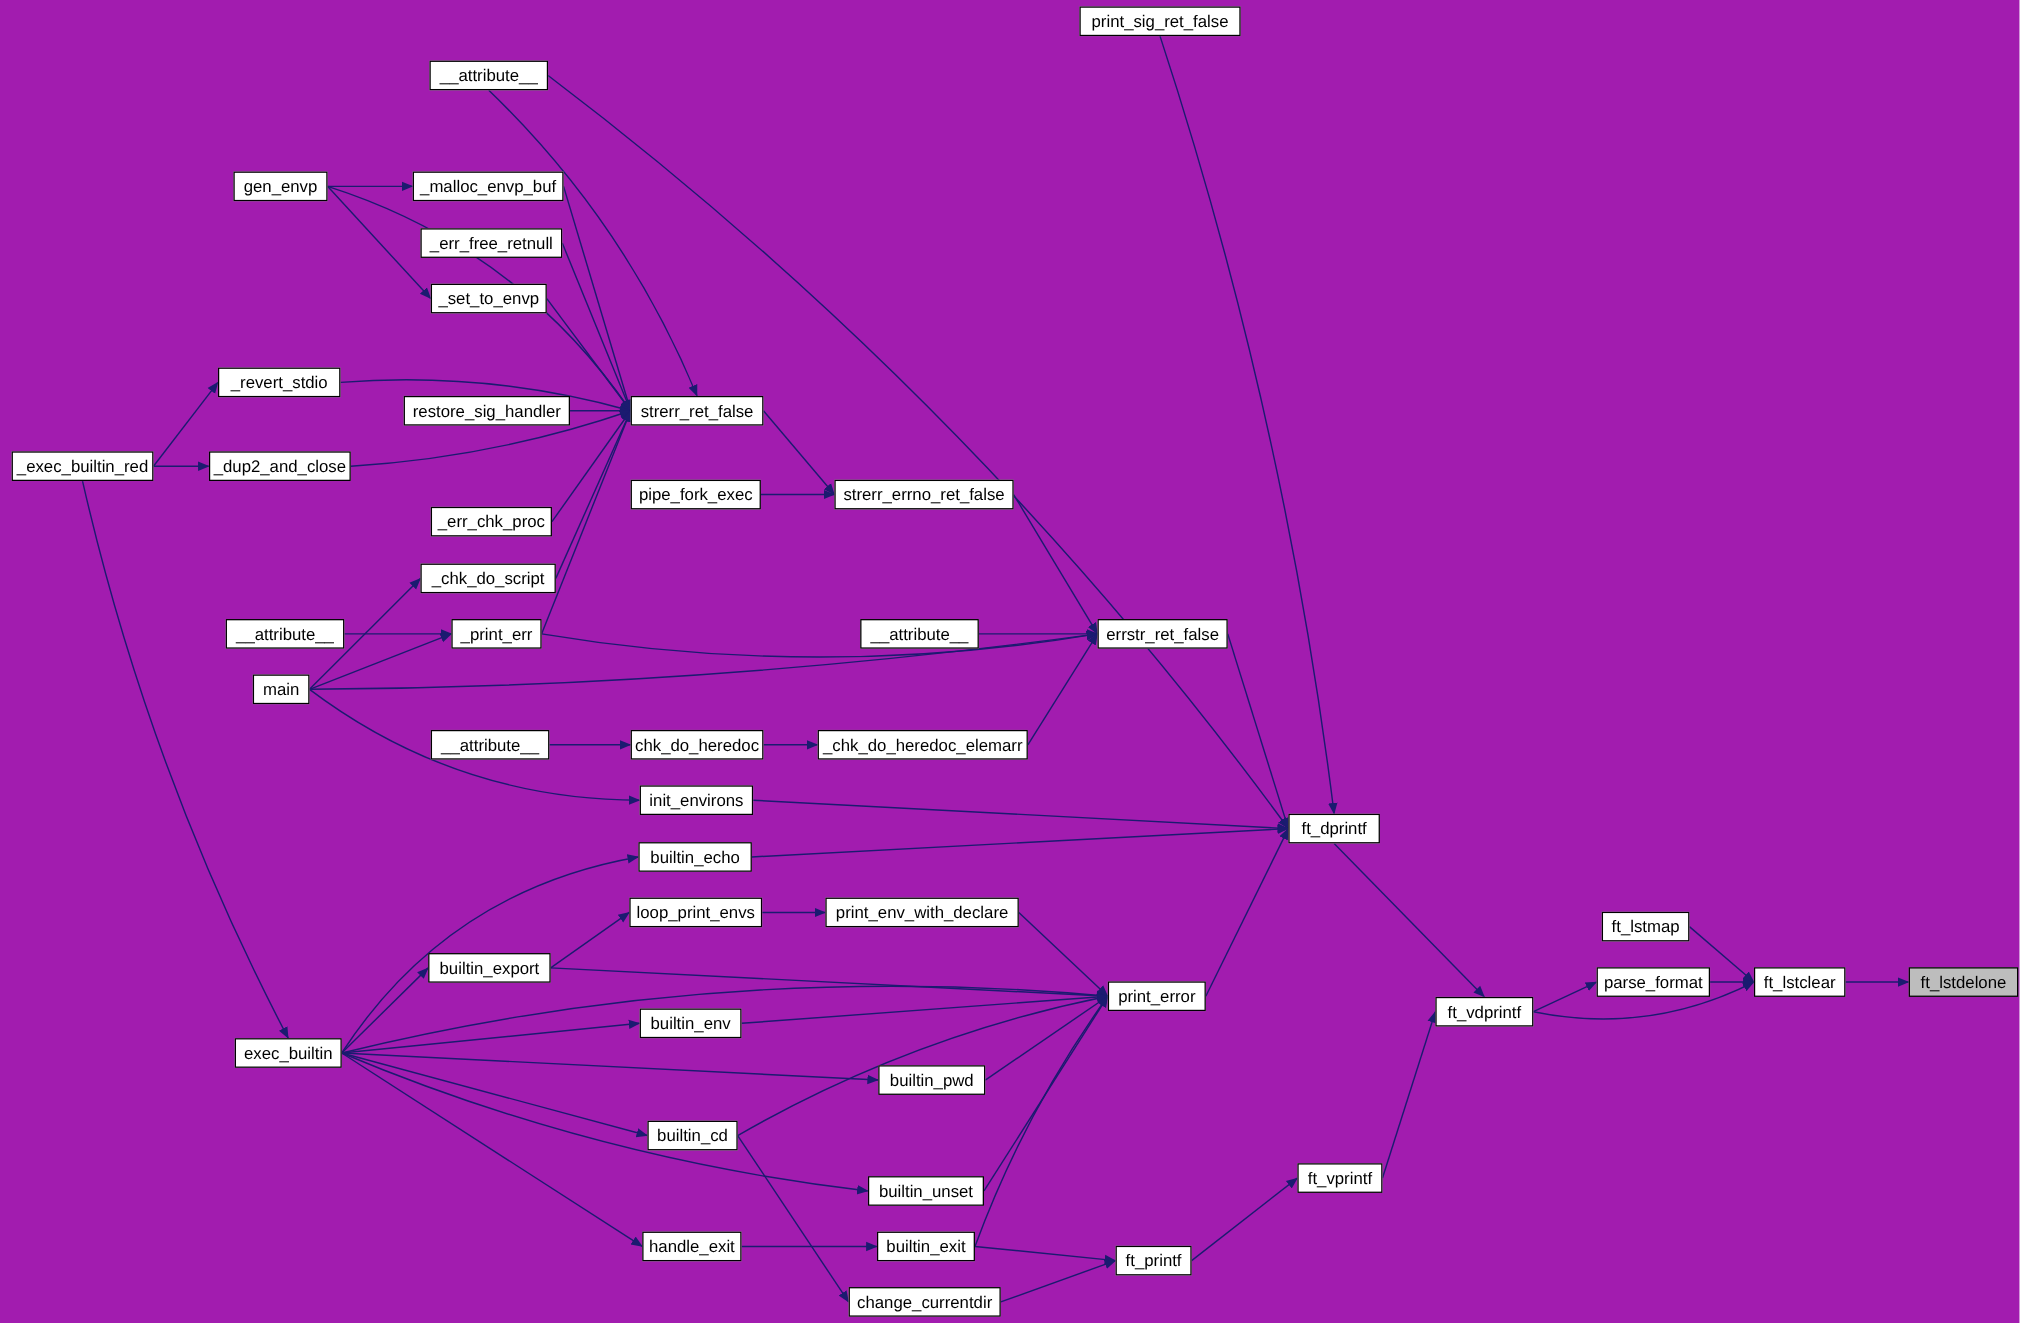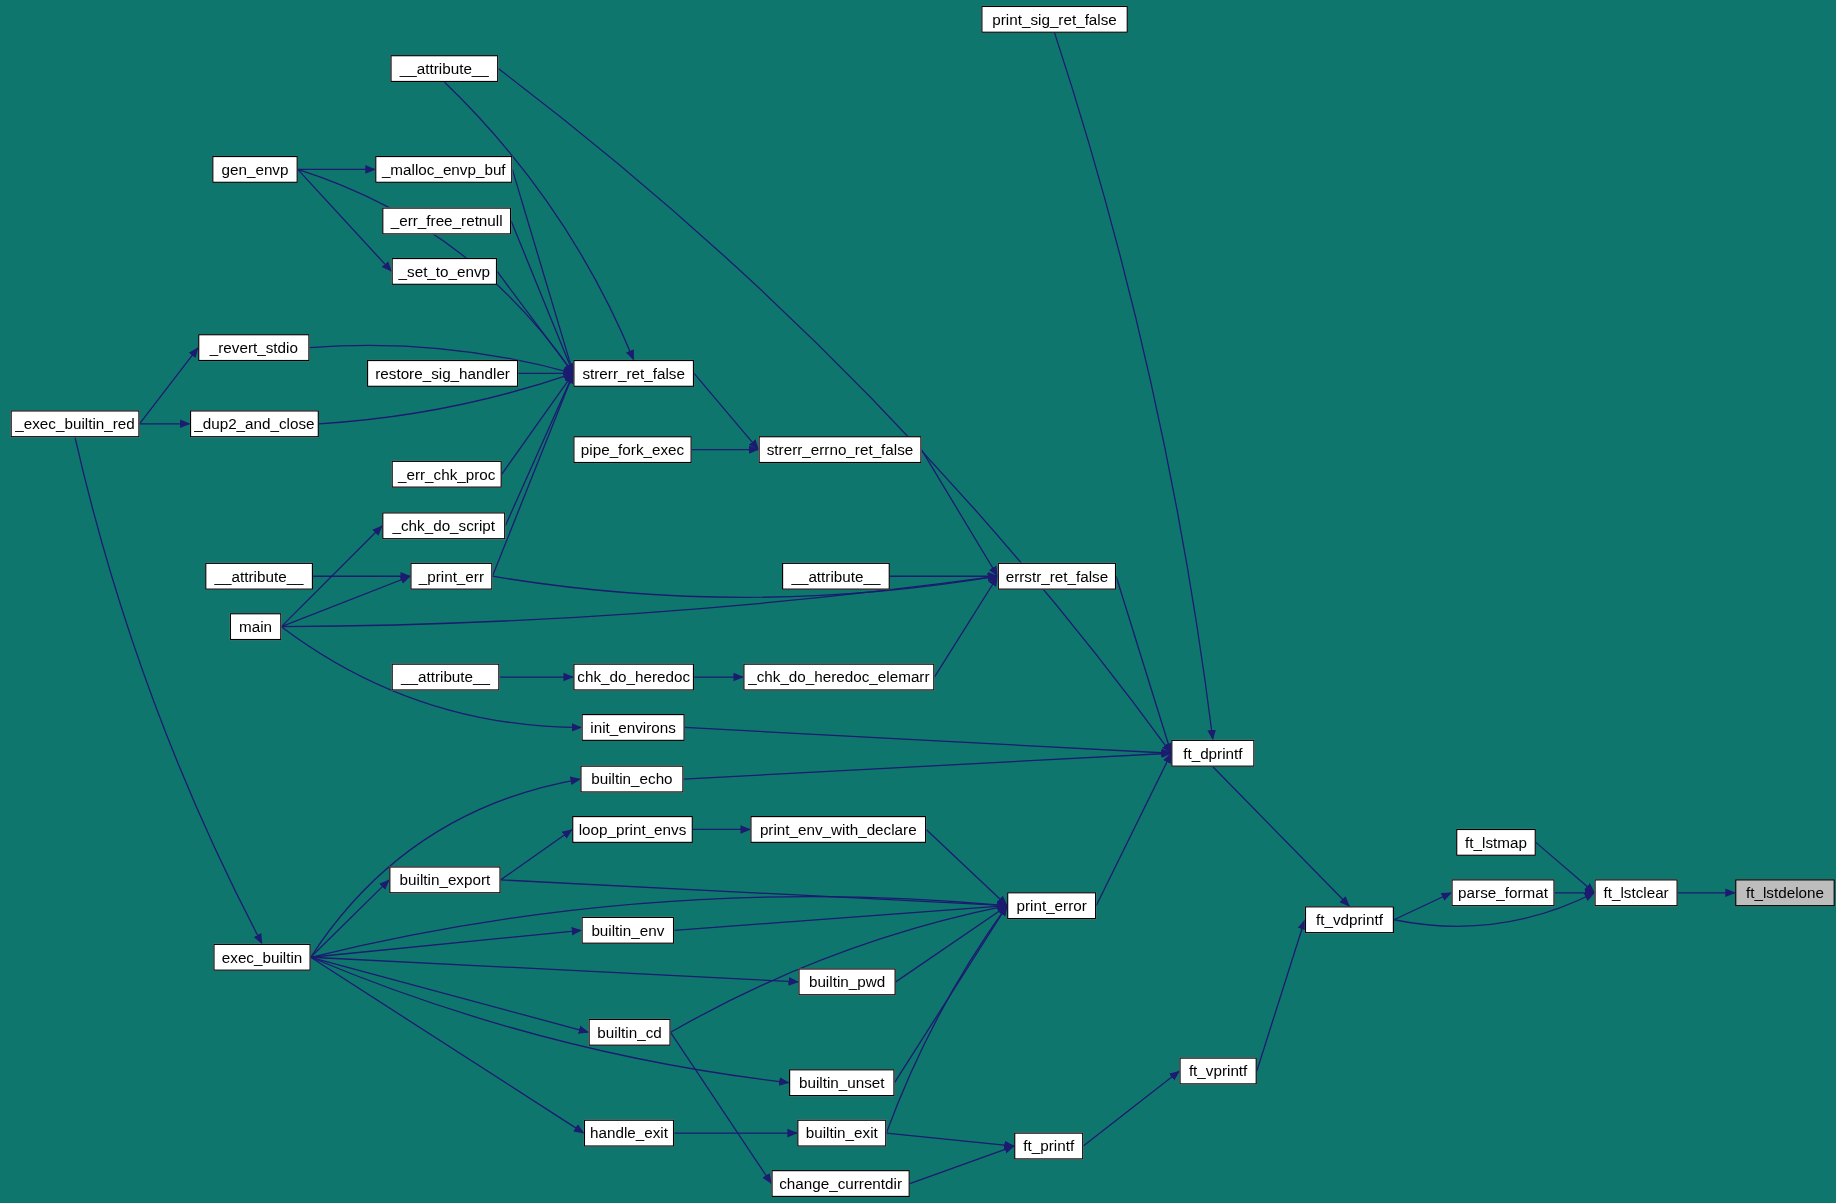--- a/index.html
+++ b/index.html
@@ -1,16 +1,16 @@
 <!DOCTYPE html>
 <html><head>
 <meta charset="utf-8">
 <style>
   html,body{margin:0;padding:0;background:#ffffff;}
-  .viewport{position:relative;width:1836px;height:1203px;overflow:hidden;background:#0f766e;}
+  .viewport{position:relative;width:1836px;height:1203px;overflow:hidden;background:#a21caf;}
   .stage{position:relative;width:1566px;height:1026px;transform:scale(1.1724);transform-origin:0 0;
          font-family:"Liberation Sans",sans-serif;}
   .edge-layer{position:absolute;left:0;top:0;}
   .node-layer{position:absolute;left:0;top:0;width:100%;height:100%;}
   .node{position:absolute;box-sizing:border-box;border:1px solid #000;background:#fff;
         display:flex;align-items:center;justify-content:center;
         font-size:13px;line-height:1;color:#000;white-space:nowrap;cursor:pointer;}
   .node.highlight{cursor:default;}
 </style>
 </head>

